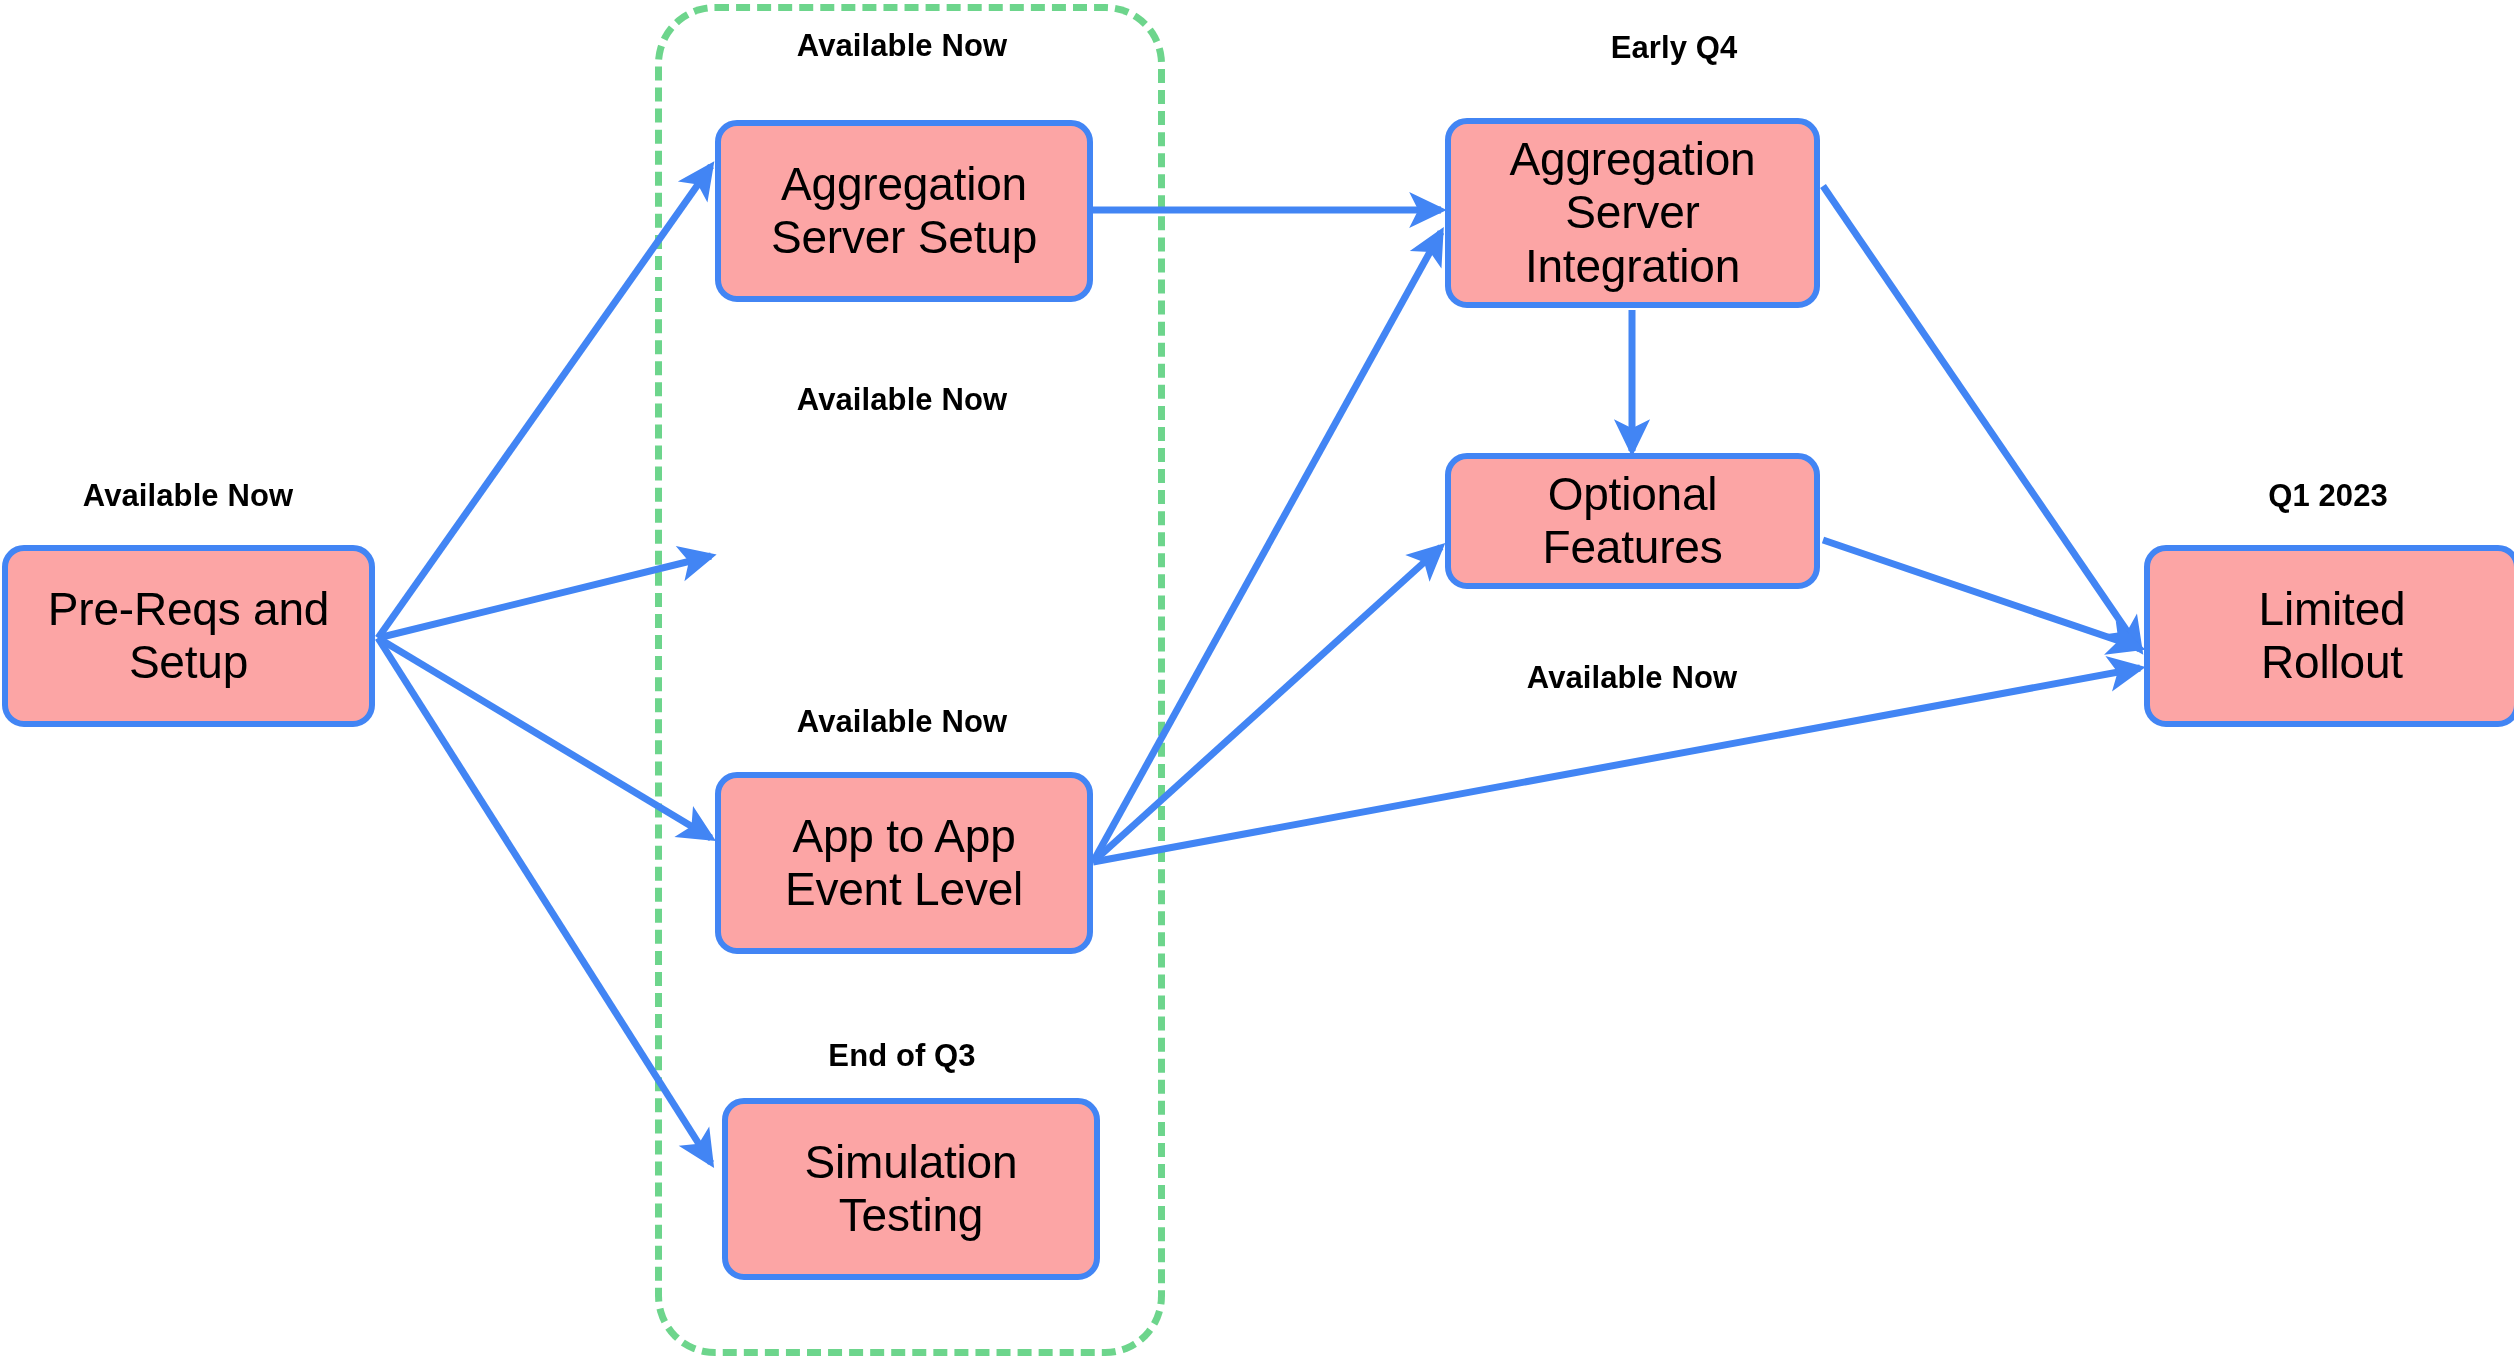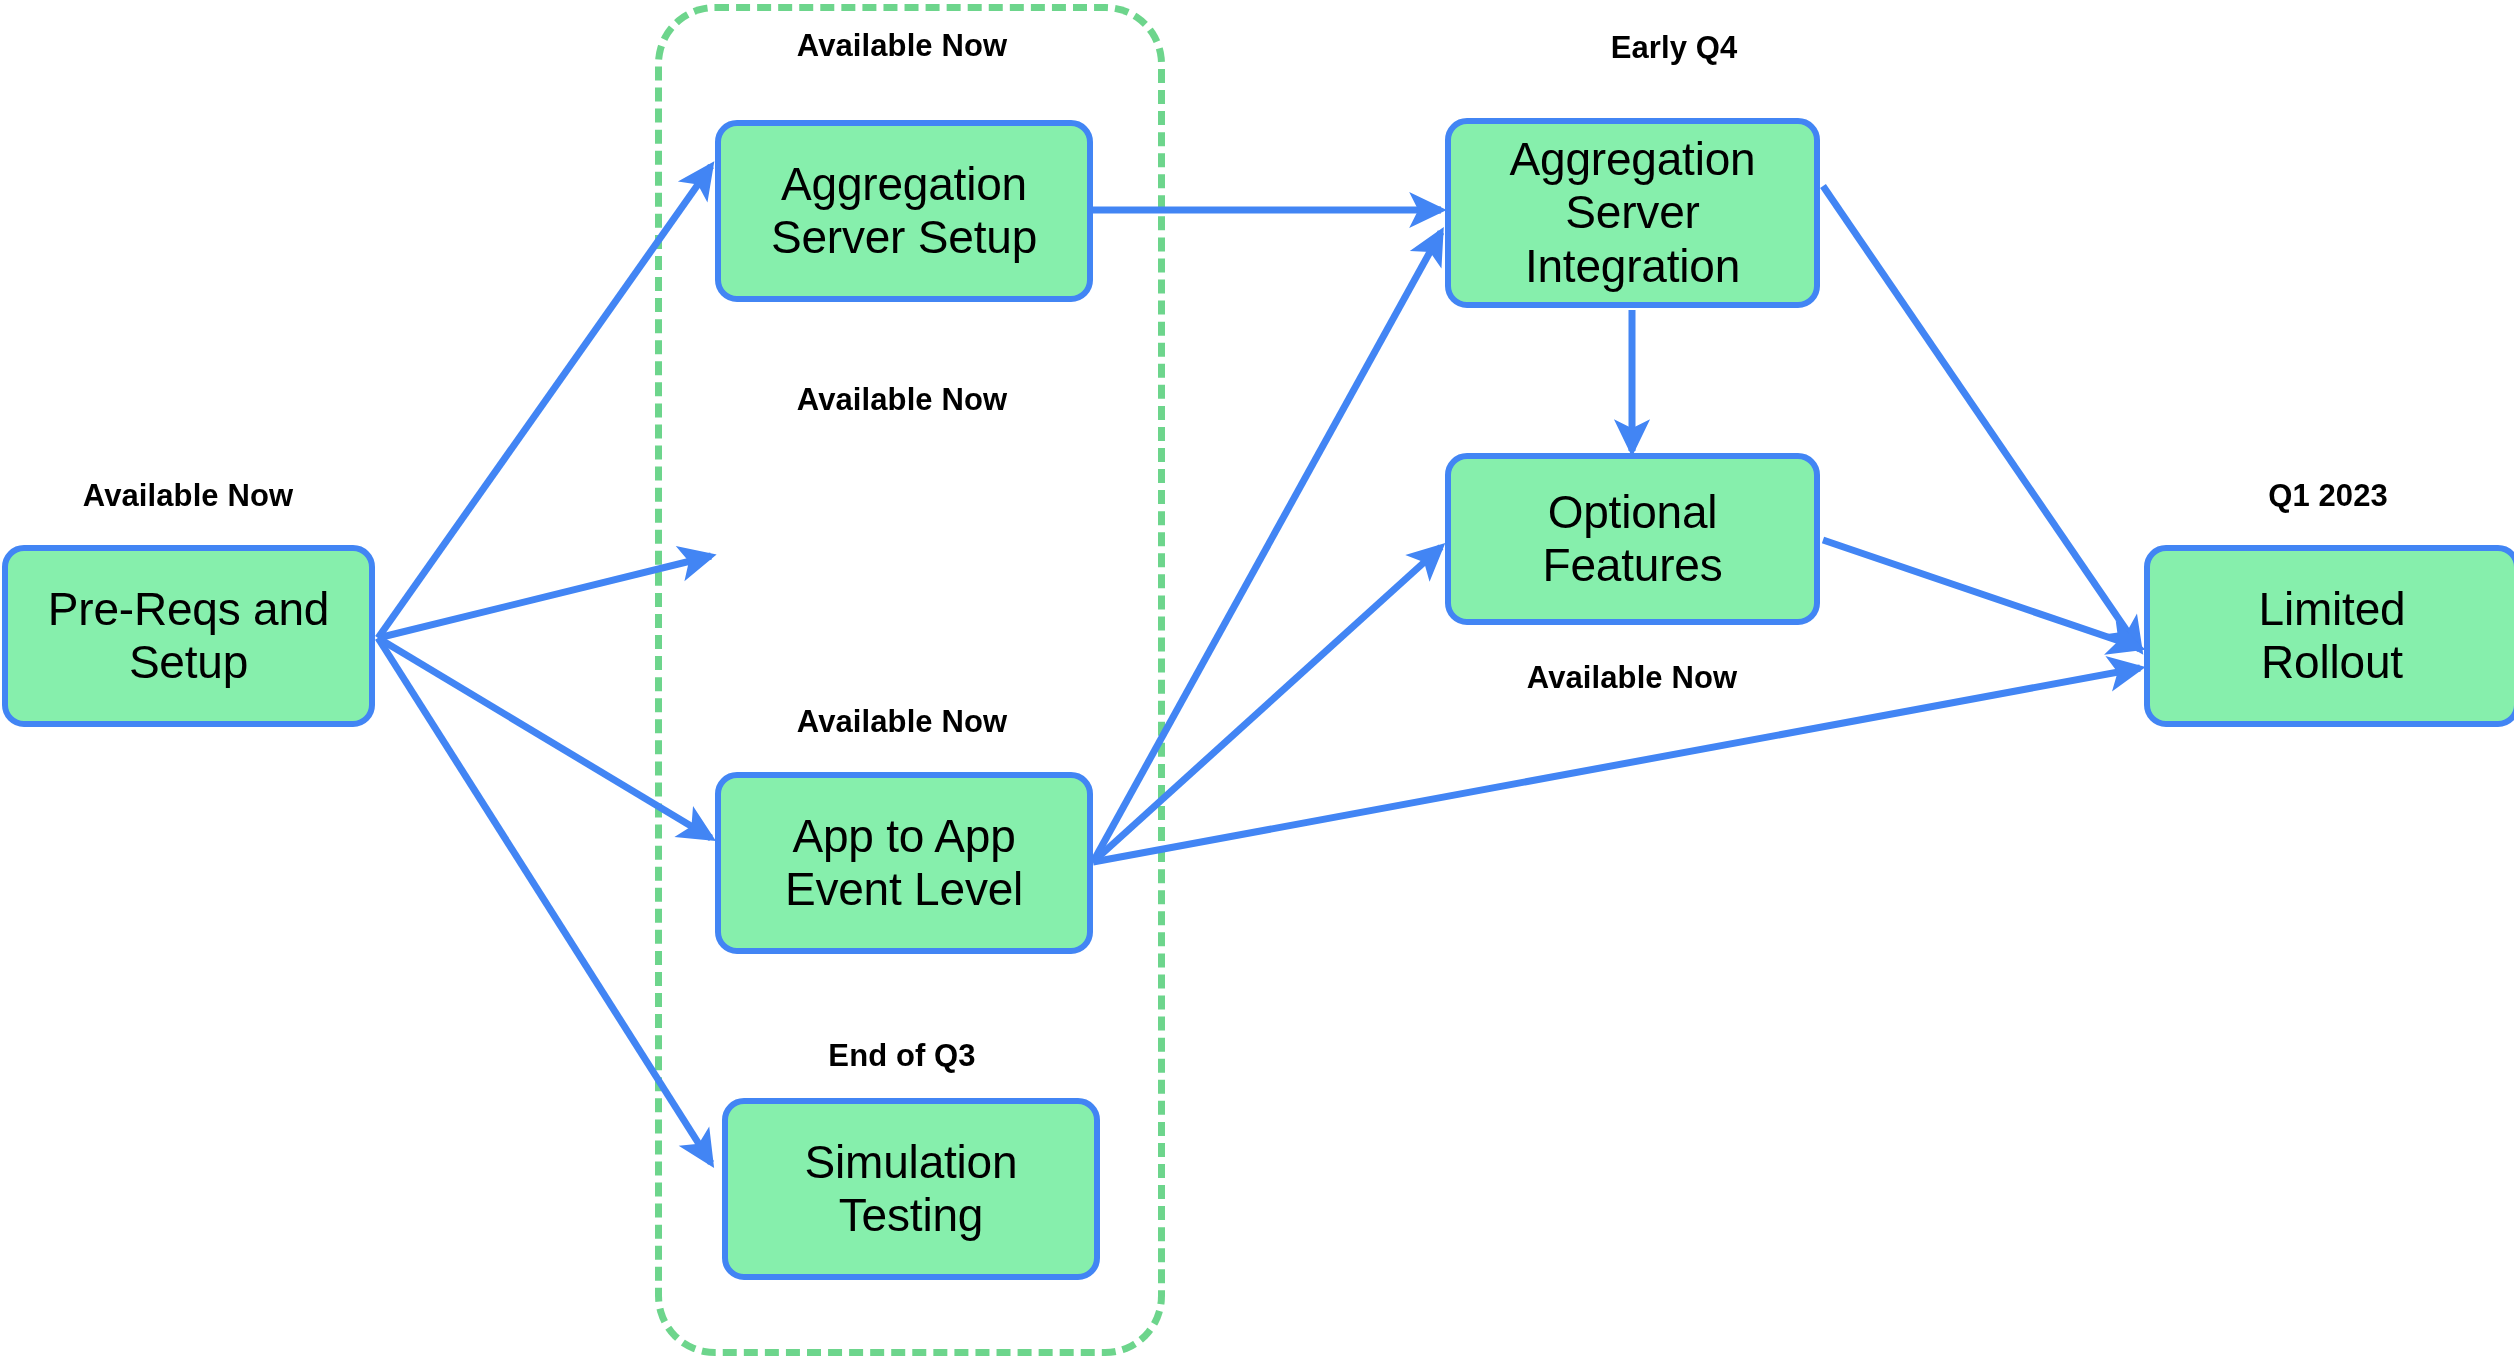--- a/index.html
+++ b/index.html
@@ -4,21 +4,21 @@
 <style>
   html,body{margin:0;padding:0;background:#ffffff;}
   body{width:2514px;height:1362px;font-family:"Liberation Sans",sans-serif;overflow:hidden;}
   #stage{position:relative;width:2514px;height:1362px;background:#fff;}
   #edges{position:absolute;left:0;top:0;width:2514px;height:1362px;}
   .node{
     position:absolute;
     box-sizing:border-box;
     border:6px solid #4285F4;
     border-radius:22px;
-    background:#86efac;
+    background:#fca5a5;
     display:flex;
     align-items:center;
     justify-content:center;
     text-align:center;
     color:#000000;
     font-size:46px;
     line-height:1.16;
     letter-spacing:-0.2px;
     font-weight:400;
     white-space:pre-line;
@@ -90,19 +90,19 @@
   <div class="node" style="left:715px;top:772px;width:378px;height:182px;">App to App
 Event Level</div>
 
   <div class="node" style="left:715px;top:1098px;width:378px;height:182px;margin-left:7px;">Simulation
 Testing</div>
 
   <div class="node" style="left:1445px;top:118px;width:375px;height:190px;">Aggregation
 Server
 Integration</div>
 
-  <div class="node" style="left:1445px;top:453px;width:375px;height:172px;">Optional
+  <div class="node" style="left:1445px;top:453px;width:375px;height:136px;">Optional
 Features</div>
 
   <div class="node" style="left:2144px;top:545px;width:376px;height:182px;">Limited
 Rollout</div>
 
 </div>
 
 </body></html>

